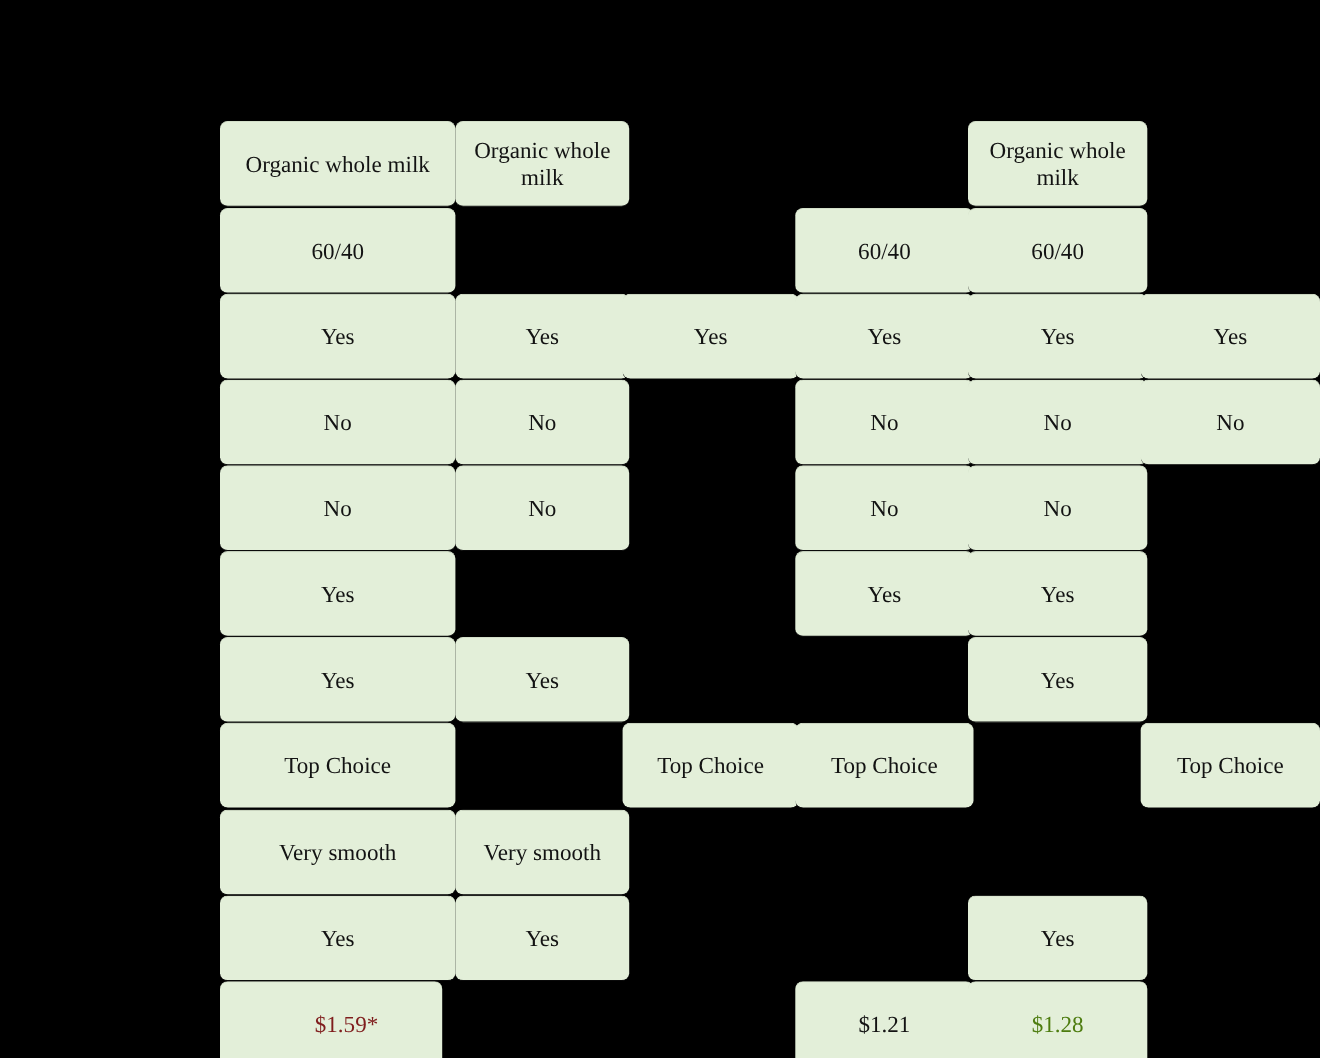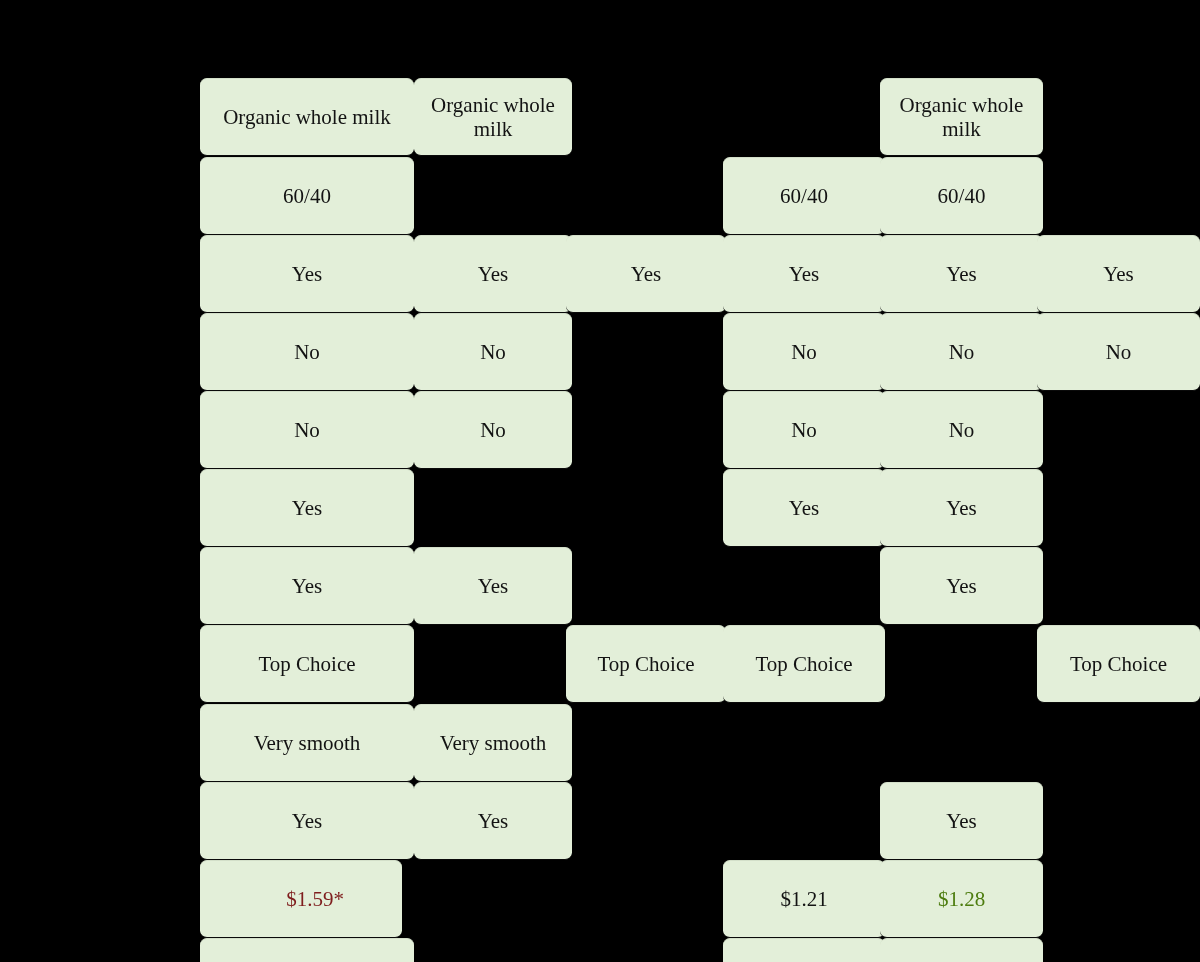--- a/index.html
+++ b/index.html
@@ -27,20 +27,21 @@
     display: flex;
     align-items: center;
     justify-content: center;
     text-align: center;
     color: #131313;
     font-size: 21px;
     line-height: 1.15;
     padding: 2px 8px;
     border-bottom: 1.5px solid #0a0a0a;
     border-top: 0.5px solid #d3dfc9;
+    margin-top: 32px;
   }
   .cell .txt { display: block; }
 </style>
 </head>
 <body>
 
 <div id="board" style="background: rgb(0, 0, 0);">
     <div class="cell" style="left: 200px; top: 78px; width: 214px; height: 78px; background: rgb(227, 239, 217); color: rgb(19, 19, 19);">
       <span class="txt">Organic whole milk</span>
     </div>

